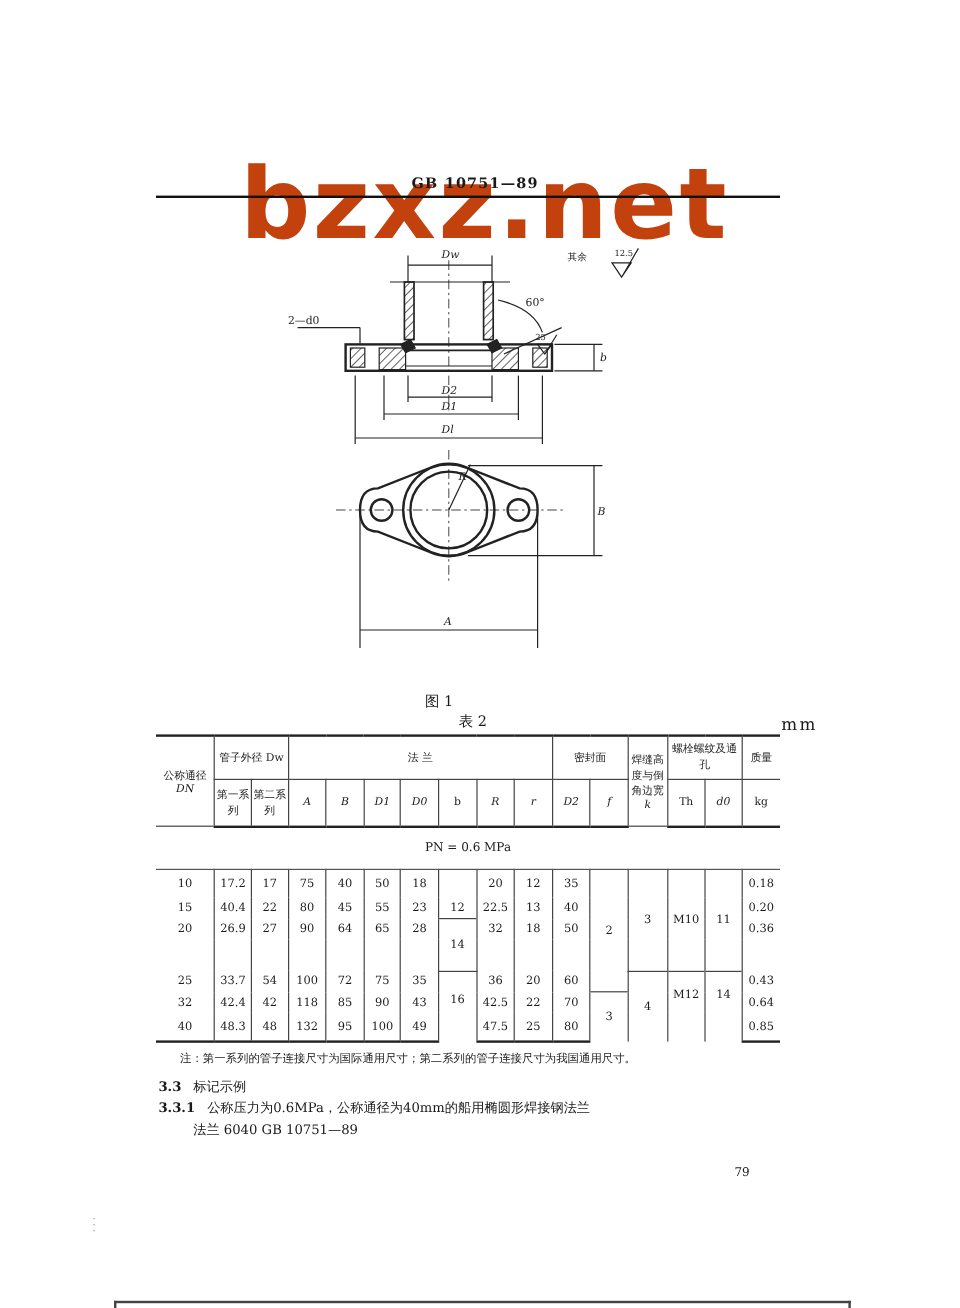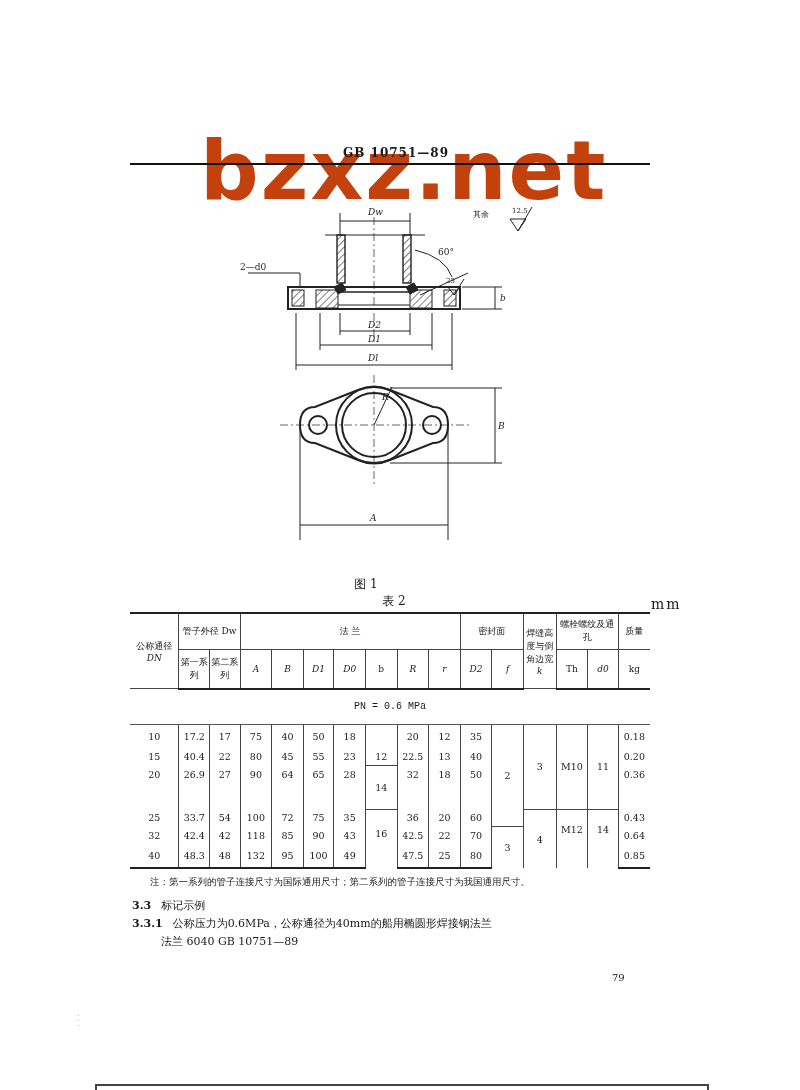--- a/index.html
+++ b/index.html
@@ -16,21 +16,21 @@
   .unit { left:612px; top:596px; font-size:14px; letter-spacing:2px;margin-left:39px; }
   table.spec { position:absolute; left:130px; top:612px; width:520px; border-collapse:collapse;
                font-size:9px; z-index:2; }
   table.spec td { border-left:1px solid #444; border-right:1px solid #444; text-align:center;
                   padding:0; vertical-align:middle; }
   table.spec td:first-child { border-left:none; }
   table.spec td:last-child { border-right:none; }
   .hdr td { border-top:1px solid #444; border-bottom:1px solid #444; }
   .hdr-top td { border-top:2px solid #222; }
   .hdr-bottom td { border-bottom:2px solid #222; height:38px; }
-  .pn-row td { border:none; height:34px; font-size:10px; border-bottom:1px solid #555;font-family:Liberation Mono, monospace; }
+  .pn-row td { border:none; height:34px; font-size:10px; border-bottom:1px solid #555; }
   .data td { height:17.6px; font-size:9.5px; font-family:"DejaVu Serif", serif; }
   .last td { border-bottom:2px solid #222; }
   .cell-b-split { border-top:1px solid #444 !important; }
   .note { left:150px; top:876px; font-size:9.5px; }
   .sec { left:132px; font-size:11px; }
   .sec b { margin-right:10px;margin-top:41px; }
   .page-num { left:612px; top:972px; font-size:10px; }
   .dots { left:77px; top:1013px; font-size:8px; color:#888; line-height:5px; }
   .bottom-box { left:95px; top:1084px; width:610px; height:10px; border:2px solid #444; border-bottom:none; }
   i.v { font-style:italic; }

